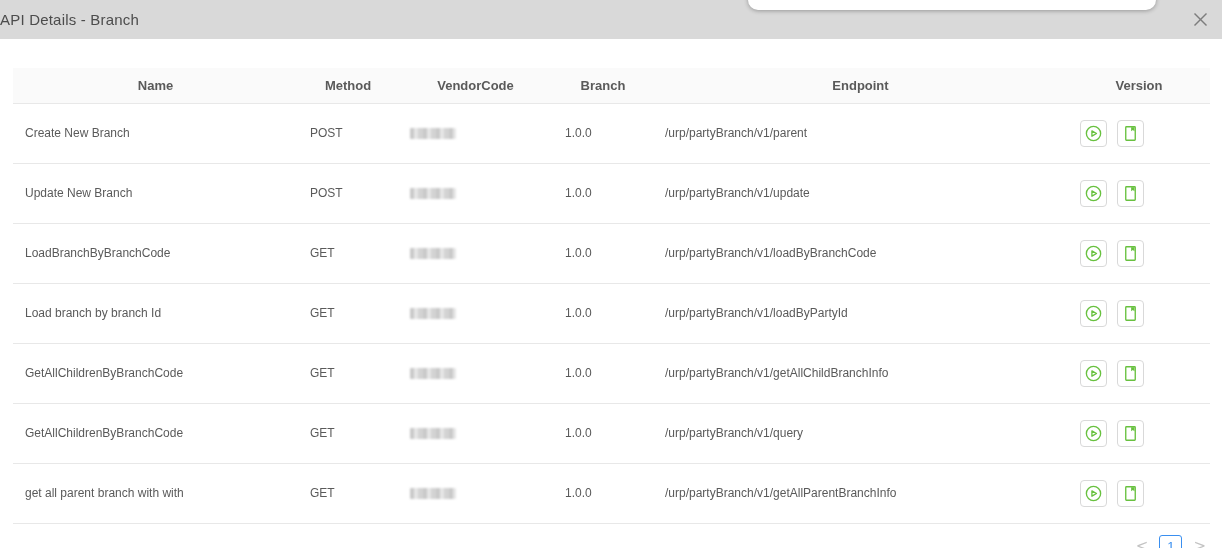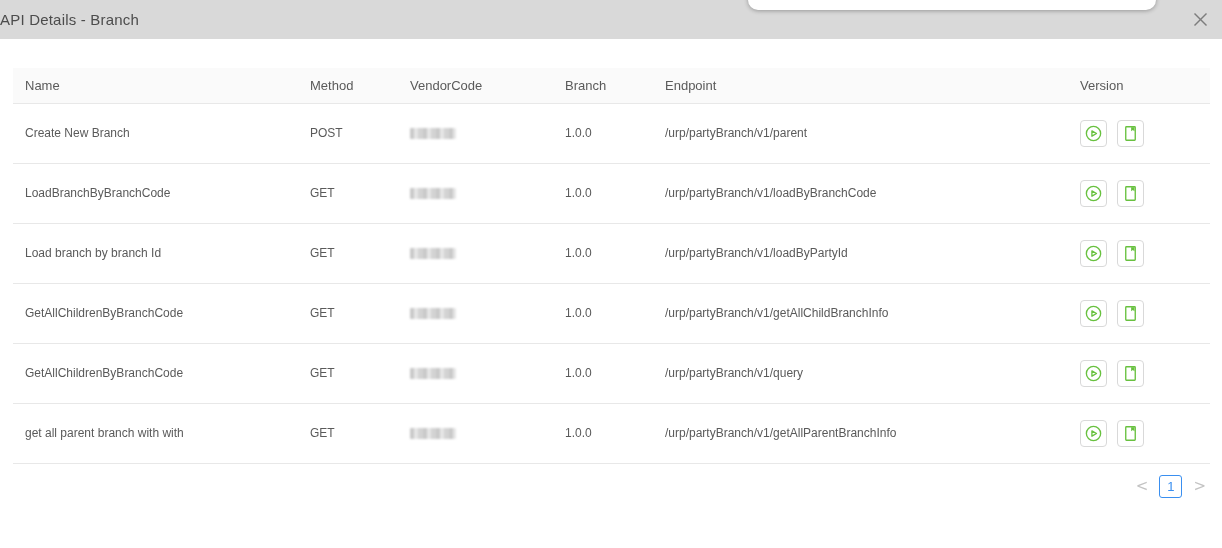--- a/index.html
+++ b/index.html
@@ -21,21 +21,21 @@
     position:absolute; right:12px; top:9px; width:20px; height:20px;
     background:none; border:none; cursor:pointer; padding:0;
     display:flex; align-items:center; justify-content:center;
   }
   .close-btn svg { stroke:#7d7d7d; }
 
   
   .table-wrap { margin:29px 12px 0 13px; }
   table { width:1197px; border-collapse:collapse; table-layout:fixed; }
   thead th {
-    background:#fafafa; text-align:left; font-weight:normal;
+    background:#fafafa; text-align:center; font-weight:bold;
     font-size:13px; color:#5a5a5a; height:35px; padding:0 12px;
     border-bottom:1px solid #e8e8e8;
   }
   tbody td {
     height:50px; padding:16px 12px; font-size:12px; color:#5a5a5a;
     border-bottom:1px solid #e8e8e8; background:#fff;
     white-space:nowrap; overflow:hidden;
   }
   .redacted {
     display:inline-block; width:46px; height:11px; border-radius:1px;
@@ -116,20 +116,41 @@
       </button>
       <button class="icon-btn">
         <svg width="19" height="19" viewBox="0 0 24 24" fill="none" stroke="#68c13f" stroke-width="1.7">
           <rect x="6" y="3.5" width="12" height="17" rx="0.8"></rect>
           <path d="M12.8 4 v5.2 l2.1 -1.7 l2.1 1.7 V4 Z" fill="#68c13f" stroke="none"></path>
         </svg>
       </button>
     </td>
   </tr>
         <tr>
+    <td>Update New Branch</td>
+    <td>POST</td>
+    <td><span class="redacted"></span></td>
+    <td>1.0.0</td>
+    <td>/urp/partyBranch/v1/update</td>
+    <td>
+      <button class="icon-btn">
+        <svg width="19" height="19" viewBox="0 0 24 24" fill="none" stroke="#68c13f" stroke-width="1.7" stroke-linejoin="round">
+          <circle cx="12" cy="12" r="9"></circle>
+          <path d="M10 8.6 L15.8 12 L10 15.4 Z"></path>
+        </svg>
+      </button>
+      <button class="icon-btn">
+        <svg width="19" height="19" viewBox="0 0 24 24" fill="none" stroke="#68c13f" stroke-width="1.7">
+          <rect x="6" y="3.5" width="12" height="17" rx="0.8"></rect>
+          <path d="M12.8 4 v5.2 l2.1 -1.7 l2.1 1.7 V4 Z" fill="#68c13f" stroke="none"></path>
+        </svg>
+      </button>
+    </td>
+  </tr>
+        <tr>
     <td>LoadBranchByBranchCode</td>
     <td>GET</td>
     <td><span class="redacted"></span></td>
     <td>1.0.0</td>
     <td>/urp/partyBranch/v1/loadByBranchCode</td>
     <td>
       <button class="icon-btn">
         <svg width="19" height="19" viewBox="0 0 24 24" fill="none" stroke="#68c13f" stroke-width="1.7" stroke-linejoin="round">
           <circle cx="12" cy="12" r="9"></circle>
           <path d="M10 8.6 L15.8 12 L10 15.4 Z"></path>

